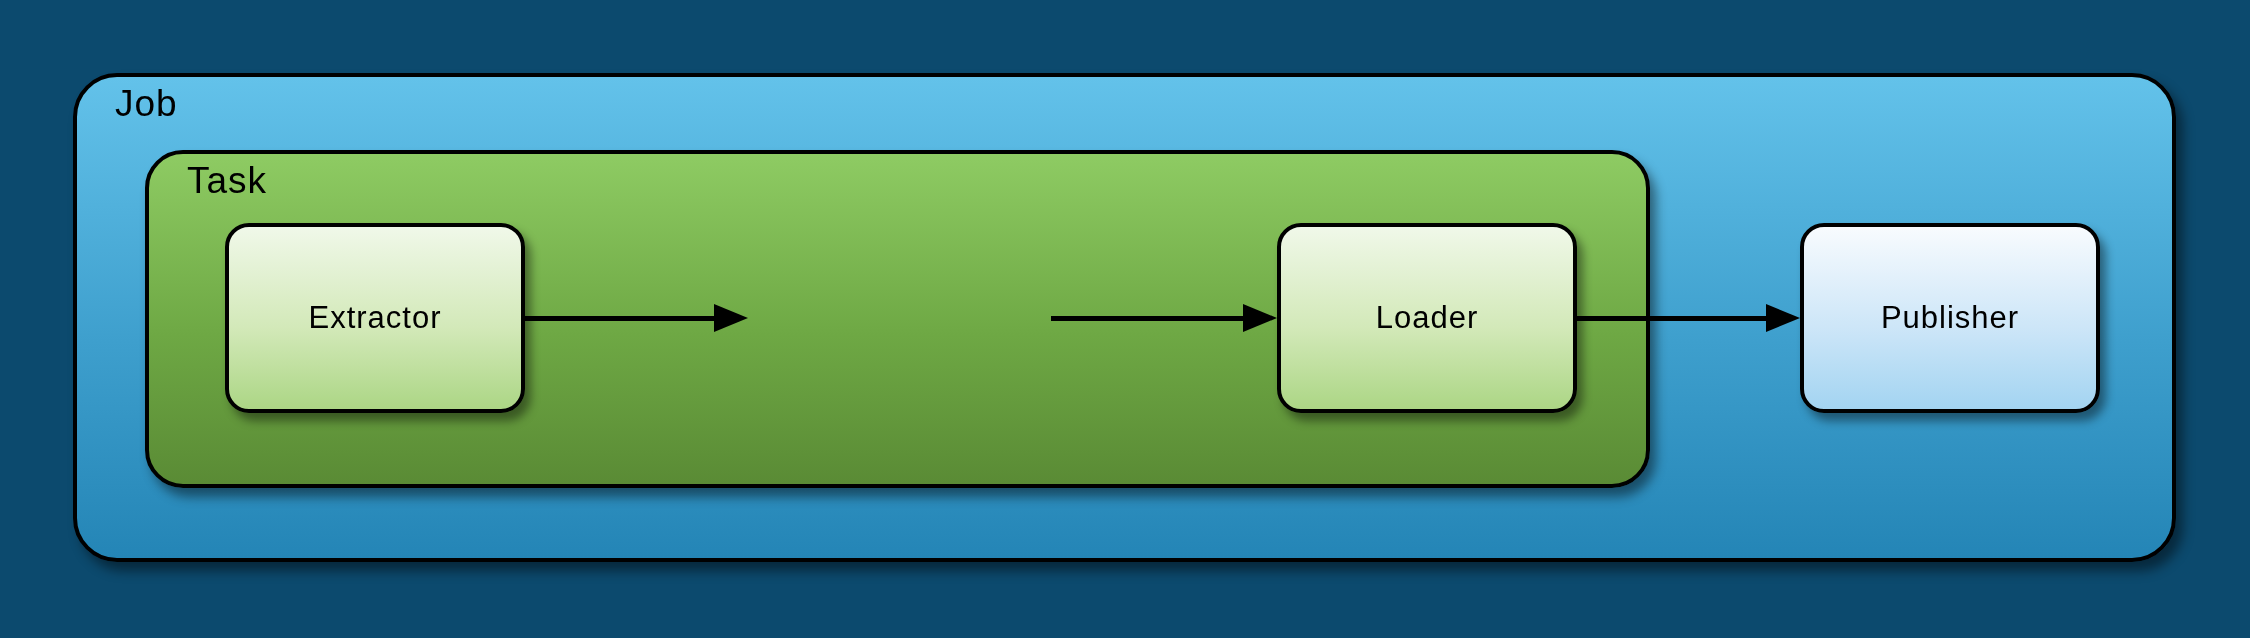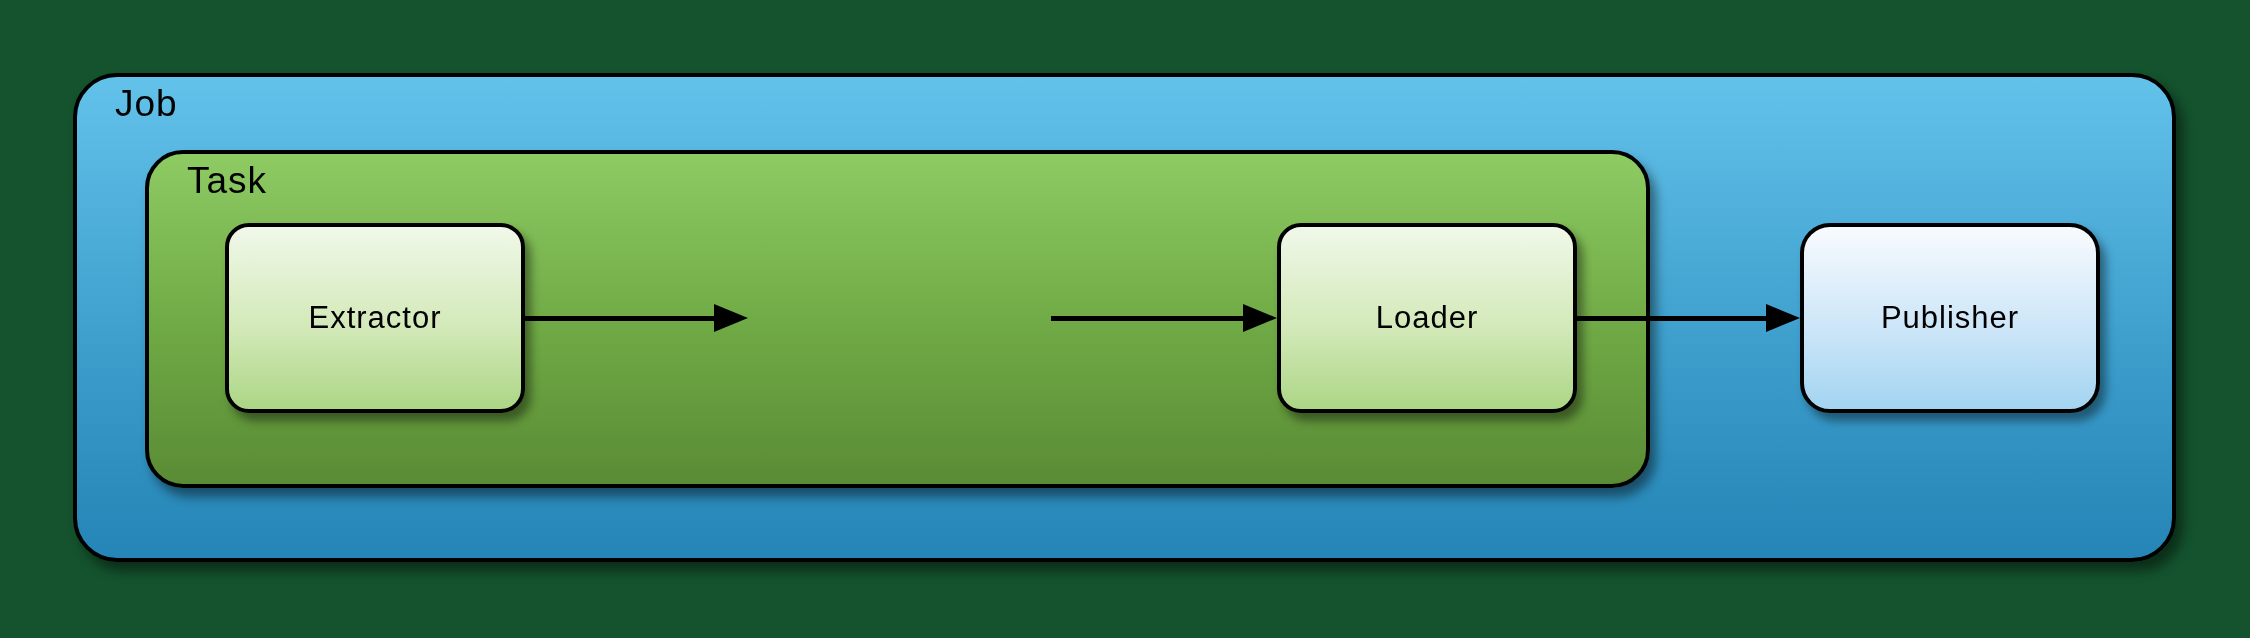--- a/index.html
+++ b/index.html
@@ -8,21 +8,21 @@
     background: #ffffff;
     width: 2250px;
     height: 638px;
     overflow: hidden;
     font-family: "Liberation Sans", "DejaVu Sans", sans-serif;
   }
   .canvas {
     position: relative;
     width: 2250px;
     height: 638px;
-    background: #14532d;
+    background: #0c4a6e;
   }
   
   .job-box {
     position: absolute;
     left: 73px; top: 73px;
     width: 2095px; height: 481px;
     border: 4px solid #000000;
     border-radius: 44px;
     background: linear-gradient(to bottom, #63c2ea 0%, #3e9fcd 55%, #2485b6 100%);
     box-shadow: 7px 9px 12px rgba(0,0,0,0.45);
@@ -57,21 +57,21 @@
   }
   .node-green {
     background: linear-gradient(to bottom, #f0f8e9 0%, #d3e9b9 55%, #acd685 100%);
   }
   .node-blue {
     background: linear-gradient(to bottom, #f8fbfe 0%, #cde6f8 55%, #a3d4f1 100%);
   }
   .node-extractor   { left: 225px; }
   .node-transformer { left: 750px; }
   .node-loader      { left: 1277px; justify-content: center; }
-  .node-publisher   { left: 1800px; border-radius: 30px; }
+  .node-publisher   { left: 1800px; }
   .node-label {
     font-size: 31px;
     color: #000000;
     letter-spacing: 1px;
   }
   
   .arrow {
     position: absolute;
     top: 302px;
     height: 32px;

